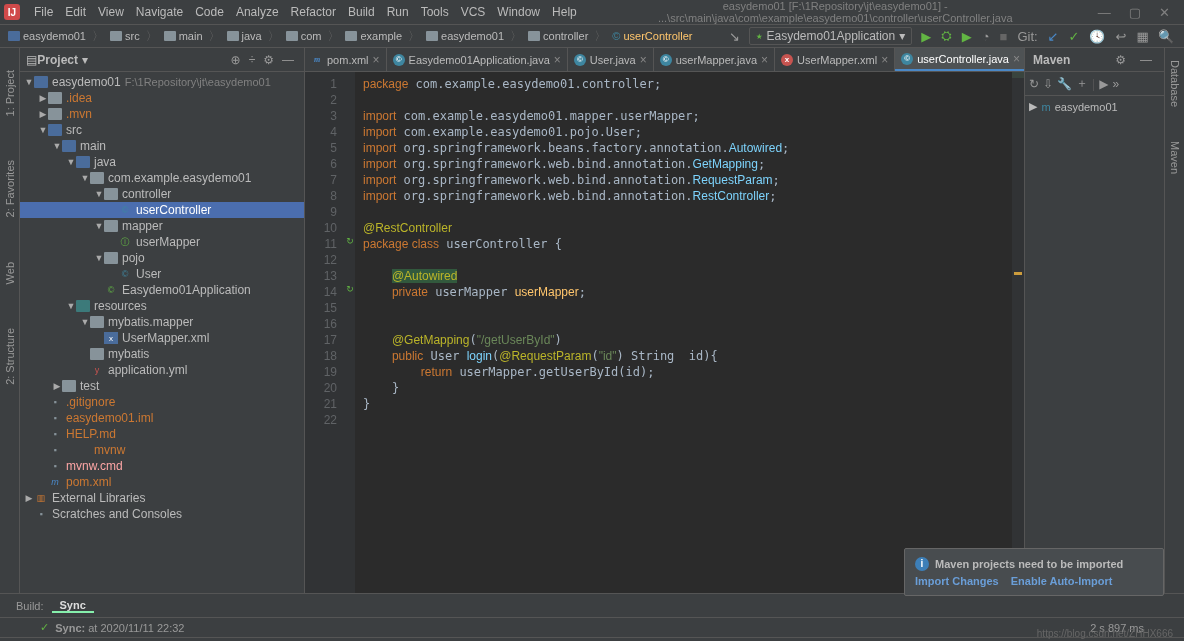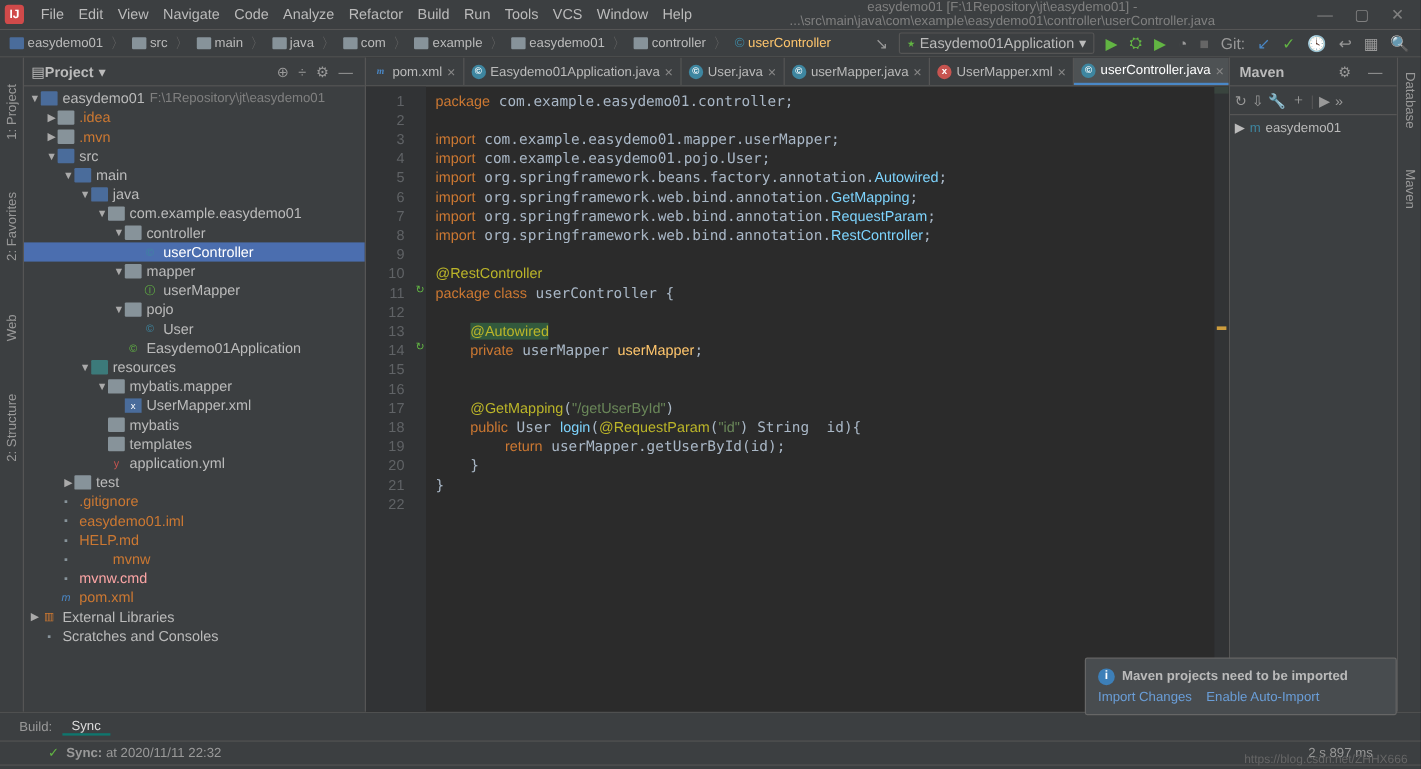--- a/index.html
+++ b/index.html
@@ -60,29 +60,29 @@
 .right-panel { width: 140px; background: #3c3f41; border-left: 1px solid #555; display: flex; flex-direction: column; }
 .right-header { height: 24px; display: flex; align-items: center; padding: 0 8px; border-bottom: 1px solid #555; gap: 6px; }
 .right-tree { padding: 4px; }
 .right-tree-row { display: flex; align-items: center; gap: 4px; font-size: 11px; }
 .right-gutter { width: 20px; background: #3c3f41; border-left: 1px solid #555; display: flex; flex-direction: column; align-items: center; padding-top: 10px; gap: 30px; }
 .code-scrollbar { width: 12px; background: #313335; position: relative; }
 .mark-yellow { position: absolute; right: 2px; width: 8px; height: 3px; background: #cc9c3d; top: 200px; }
 .mark-green { position: absolute; top: 0; right: 0; width: 12px; height: 6px; background: #39443e; }
 .build-footer { height: 24px; background: #3c3f41; border-top: 1px solid #555; display: flex; align-items: center; padding: 0 8px; font-size: 11px; }
 .build-tab { padding: 0 8px; color: #999; }
-.build-tab.uline { border-bottom: 2px solid #0f766e; color: #ddd; }
+.build-tab.uline { border-bottom: 2px solid #86efac; color: #ddd; font-weight: bold; }
 .sync-line { height: 20px; background: #3c3f41; display: flex; align-items: center; padding: 0 40px; font-size: 11px; color: #999; border-top: 1px solid #555; }
 .check { color: #62b543; margin-right: 6px; }
 .tool-footer { height: 20px; background: #3c3f41; border-top: 1px solid #555; display: flex; align-items: center; font-size: 11px; }
 .popup { position: absolute; right: 20px; bottom: 45px; width: 260px; background: #484c4f; border: 1px solid #666; padding: 8px 10px; font-size: 11px; border-radius: 2px; }
 .popup-title { display: flex; align-items: center; gap: 6px; margin-bottom: 4px; }
 .info-icon { width: 14px; height: 14px; background: #3d7fb8; border-radius: 50%; color: #fff; font-weight: bold; text-align: center; line-height: 14px; font-size: 10px; }
 .popup-links { display: flex; gap: 12px; }
-.popup-link { color: #6a9ed8; cursor: pointer; }
+.popup-link { color: #6a9ed8; cursor: pointer; font-weight: bold; }
 .lab-cyan { color: #3e86a0; }
 .lab-green { color: #62b543; }
 .watermark { position: absolute; bottom: 2px; right: 11px; color: #666; font-size: 10px; }
 .uc { color: #ffc66d; }
 .right-icons { display: flex; gap: 4px; padding: 0 4px; align-items: center; height: 24px; border-bottom: 1px solid #555; }
 .right-icons span { cursor: pointer; color: #999; }
 </style>
 </head>
 <body>
 
@@ -268,25 +268,20 @@
         </div>
         <div class="tree-row" style="padding-left: 74px;">
           <span class="tree-arrow"></span>
           <span class="tree-icon" style="background: rgb(74, 108, 155); color: rgb(255, 255, 255); font-size: 8px;">x</span>
           <span class="tree-label">UserMapper.xml</span>
         </div>
         <div class="tree-row" style="padding-left: 60px;">
           <span class="tree-arrow"></span>
           <span class="tree-icon fi-folder"></span>
           <span class="tree-label">mybatis</span>
-        </div>
-        <div class="tree-row" style="padding-left: 60px;">
-          <span class="tree-arrow"></span>
-          <span class="tree-icon fi-folder"></span>
-          <span class="tree-label">templates</span>
         </div>
         <div class="tree-row" style="padding-left: 60px;">
           <span class="tree-arrow"></span>
           <span class="tree-icon" style="color: rgb(199, 84, 80);">y</span>
           <span class="tree-label">application.yml</span>
         </div>
         <div class="tree-row" style="padding-left: 32px;">
           <span class="tree-arrow">▶</span>
           <span class="tree-icon fi-folder"></span>
           <span class="tree-label">test</span>

